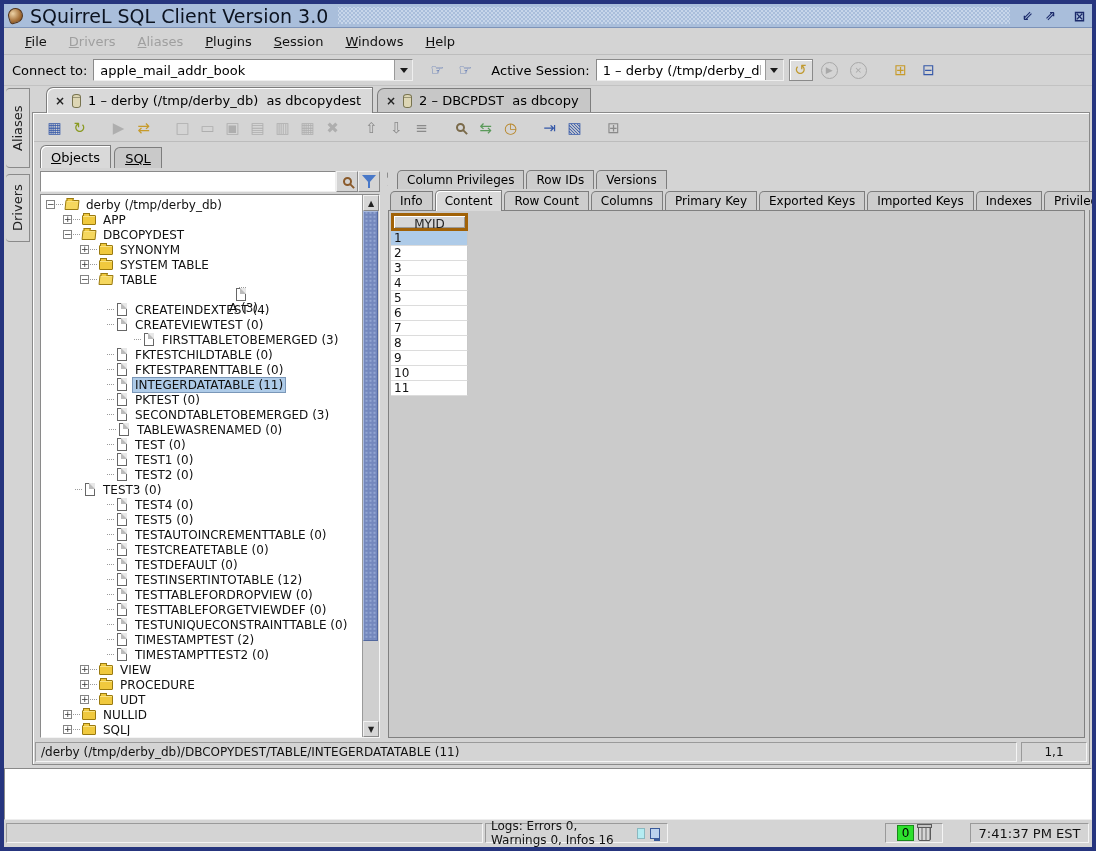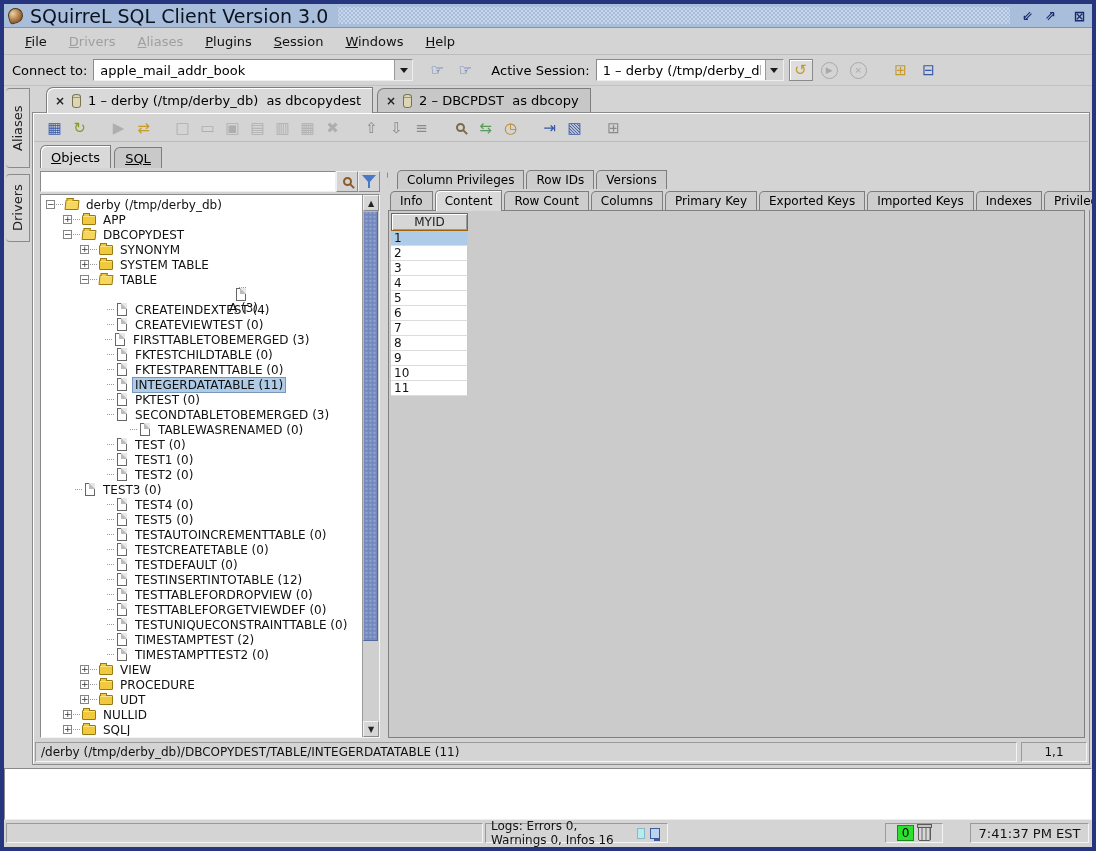--- a/index.html
+++ b/index.html
@@ -88,21 +88,21 @@
   .splitter{position:absolute;left:348px;top:56px;width:6px;bottom:26px;background:#d4d4d4;}
 
   
   .detail{position:absolute;left:355px;top:56px;right:4px;bottom:26px;}
   .dtabs1{display:flex;margin-left:9px;height:20px;align-items:flex-end;gap:2px;}
   .dtabs2{display:flex;margin-left:2px;height:21px;align-items:flex-end;gap:2px;position:relative;z-index:2;}
   .dtab{height:19px;padding:0 9px;background:#cdcdcd;border:1px solid #7d7d7d;border-bottom:none;border-top-left-radius:5px;font-size:12px;display:flex;align-items:center;white-space:pre;}
   .dtab.sel{background:#d9d9d9;height:21px;margin-bottom:-1px;box-shadow:inset 1px 1px 0 #fff;}
   .d-content{position:absolute;left:0;right:0;top:41px;bottom:0;background:#cbcbcb;border:1px solid #808080;}
   .grid{position:absolute;left:2px;top:2px;width:77px;}
-  .gheader{height:18px;background:#d6d6d6;border:1px solid #a16207;box-shadow:inset 1px 1px 0 #fff,inset -1px -1px 0 #9a9a9a;text-align:center;font-size:12px;line-height:17px;color:#222;}
+  .gheader{height:18px;background:#d6d6d6;border:3px solid #a16207;box-shadow:inset 1px 1px 0 #fff,inset -1px -1px 0 #9a9a9a;text-align:center;font-size:12px;line-height:17px;color:#222;}
   .grow{height:15px;background:#fff;border-bottom:1px solid #dcdcdc;border-right:1px solid #c8c8c8;font-size:12px;line-height:14px;padding-left:3px;color:#111;}
   .grow.sel{background:#aecbe8;}
 
   
   .s-status{position:absolute;left:2px;right:2px;bottom:2px;height:20px;display:flex;gap:4px;}
   .scell{border:1px solid;border-color:#9a9a9a #f4f4f4 #f4f4f4 #9a9a9a;display:flex;align-items:center;font-size:12px;background:#d4d4d4;color:#111;}
   .path-cell{flex:1;padding-left:5px;white-space:pre;}
   .pos-cell{width:66px;justify-content:center;}
 
   
@@ -246,27 +246,27 @@
         <div class="tree">
             <div class="trow" style="padding-left: 4px;"><span class="exp">−</span><span class="stub"></span><span class="f-open"></span><span class="tlabel">derby (/tmp/derby_db)</span></div>
             <div class="trow" style="padding-left: 21px;"><span class="exp">+</span><span class="stub"></span><span class="f-closed"></span><span class="tlabel">APP</span></div>
             <div class="trow" style="padding-left: 21px;"><span class="exp">−</span><span class="stub"></span><span class="f-open"></span><span class="tlabel">DBCOPYDEST</span></div>
             <div class="trow" style="padding-left: 38px;"><span class="exp">+</span><span class="stub"></span><span class="f-closed"></span><span class="tlabel">SYNONYM</span></div>
             <div class="trow" style="padding-left: 38px;"><span class="exp">+</span><span class="stub"></span><span class="f-closed"></span><span class="tlabel">SYSTEM TABLE</span></div>
             <div class="trow" style="padding-left: 38px;"><span class="exp">−</span><span class="stub"></span><span class="f-open"></span><span class="tlabel">TABLE</span></div>
             <div class="trow" style="padding-left: 84px; flex-direction: column;"><span class="exp-sp"></span><span class="stub"></span><span class="file"></span><span class="tlabel">A (3)</span></div>
             <div class="trow" style="padding-left: 55px;"><span class="exp-sp"></span><span class="stub"></span><span class="file"></span><span class="tlabel">CREATEINDEXTEST (4)</span></div>
             <div class="trow" style="padding-left: 55px;"><span class="exp-sp"></span><span class="stub"></span><span class="file"></span><span class="tlabel">CREATEVIEWTEST (0)</span></div>
-            <div class="trow" style="padding-left: 53px; text-align: center;"><span class="exp-sp"></span><span class="stub"></span><span class="file"></span><span class="tlabel">FIRSTTABLETOBEMERGED (3)</span></div>
+            <div class="trow" style="padding-left: 82px; text-align: center;"><span class="exp-sp"></span><span class="stub"></span><span class="file"></span><span class="tlabel">FIRSTTABLETOBEMERGED (3)</span></div>
             <div class="trow" style="padding-left: 55px;"><span class="exp-sp"></span><span class="stub"></span><span class="file"></span><span class="tlabel">FKTESTCHILDTABLE (0)</span></div>
             <div class="trow" style="padding-left: 55px;"><span class="exp-sp"></span><span class="stub"></span><span class="file"></span><span class="tlabel">FKTESTPARENTTABLE (0)</span></div>
             <div class="trow" style="padding-left: 55px;"><span class="exp-sp"></span><span class="stub"></span><span class="file"></span><span class="tlabel sel">INTEGERDATATABLE (11)</span></div>
             <div class="trow" style="padding-left: 55px;"><span class="exp-sp"></span><span class="stub"></span><span class="file"></span><span class="tlabel">PKTEST (0)</span></div>
             <div class="trow" style="padding-left: 55px;"><span class="exp-sp"></span><span class="stub"></span><span class="file"></span><span class="tlabel">SECONDTABLETOBEMERGED (3)</span></div>
-            <div class="trow" style="padding-left: 78px;"><span class="exp-sp"></span><span class="stub"></span><span class="file"></span><span class="tlabel">TABLEWASRENAMED (0)</span></div>
+            <div class="trow" style="padding-left: 57px;"><span class="exp-sp"></span><span class="stub"></span><span class="file"></span><span class="tlabel">TABLEWASRENAMED (0)</span></div>
             <div class="trow" style="padding-left: 55px;"><span class="exp-sp"></span><span class="stub"></span><span class="file"></span><span class="tlabel">TEST (0)</span></div>
             <div class="trow" style="padding-left: 55px;"><span class="exp-sp"></span><span class="stub"></span><span class="file"></span><span class="tlabel">TEST1 (0)</span></div>
             <div class="trow" style="padding-left: 55px;"><span class="exp-sp"></span><span class="stub"></span><span class="file"></span><span class="tlabel">TEST2 (0)</span></div>
             <div class="trow" style="padding-left: 23px;"><span class="exp-sp"></span><span class="stub"></span><span class="file"></span><span class="tlabel">TEST3 (0)</span></div>
             <div class="trow" style="padding-left: 55px;"><span class="exp-sp"></span><span class="stub"></span><span class="file"></span><span class="tlabel">TEST4 (0)</span></div>
             <div class="trow" style="padding-left: 55px;"><span class="exp-sp"></span><span class="stub"></span><span class="file"></span><span class="tlabel">TEST5 (0)</span></div>
             <div class="trow" style="padding-left: 55px;"><span class="exp-sp"></span><span class="stub"></span><span class="file"></span><span class="tlabel">TESTAUTOINCREMENTTABLE (0)</span></div>
             <div class="trow" style="padding-left: 55px;"><span class="exp-sp"></span><span class="stub"></span><span class="file"></span><span class="tlabel">TESTCREATETABLE (0)</span></div>
             <div class="trow" style="padding-left: 55px;"><span class="exp-sp"></span><span class="stub"></span><span class="file"></span><span class="tlabel">TESTDEFAULT (0)</span></div>
             <div class="trow" style="padding-left: 55px;"><span class="exp-sp"></span><span class="stub"></span><span class="file"></span><span class="tlabel">TESTINSERTINTOTABLE (12)</span></div>

